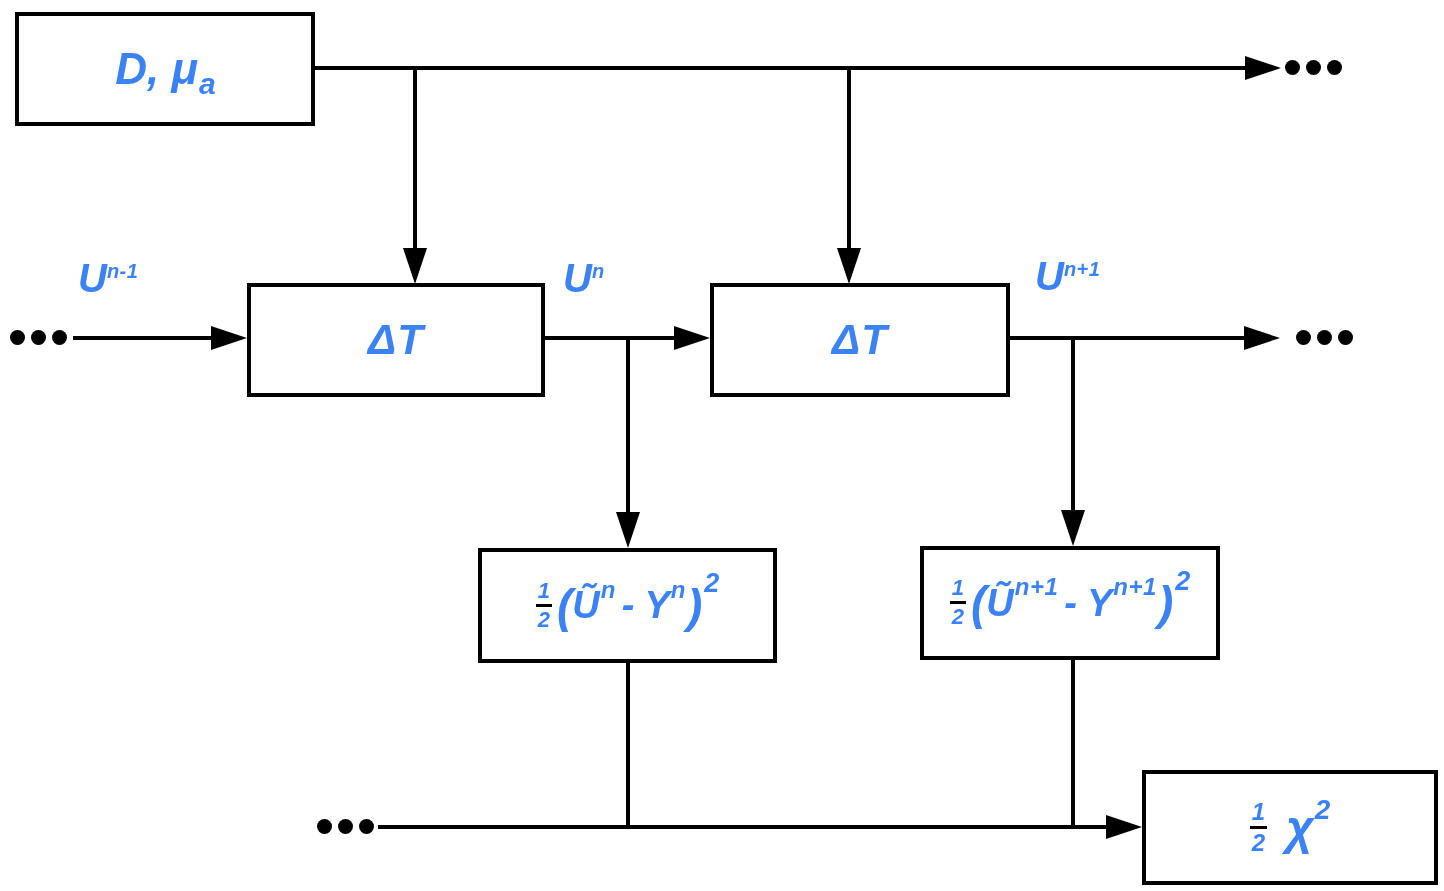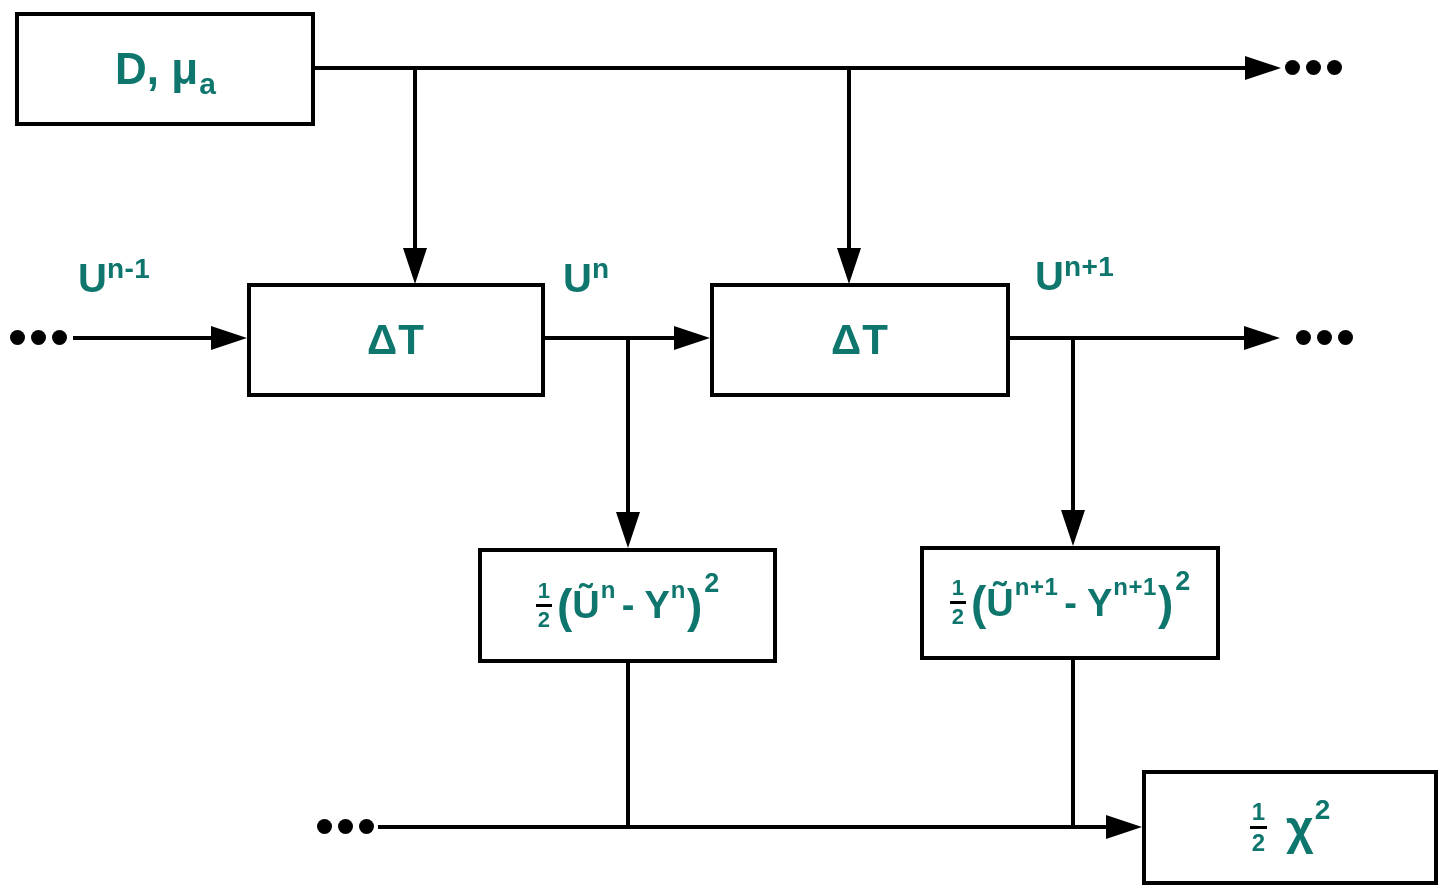--- a/index.html
+++ b/index.html
@@ -1,19 +1,20 @@
 <!DOCTYPE html>
 <html><head>
 <meta charset="utf-8">
 <style>
   html,body { margin:0; padding:0; background:#ffffff; }
   .canvas {
     position:relative; width:1444px; height:891px; background:#ffffff;
-    color:#0f766e; font-family:"Liberation Sans","DejaVu Sans",sans-serif;
+    color:#3b82f6; font-family:"Liberation Sans","DejaVu Sans",sans-serif;
     overflow:hidden;
+    font-style:italic;
   }
   .box {
     position:absolute; box-sizing:border-box; border:4px solid #000;
     background:#fff; display:flex; align-items:center; justify-content:center;
   }
   .hline, .vline { position:absolute; background:#000; }
   .hline { height:4px; }
   .vline { width:4px; }
   .arr-r {
     position:absolute; width:0; height:0;
@@ -26,21 +27,21 @@
     border-top:36px solid #000;
   }
   .dots { position:absolute; display:flex; gap:6px; }
   .dots i { width:15px; height:15px; border-radius:50%; background:#000; display:block; }
 
   .node-label { font-size:42px; font-weight:bold; letter-spacing:1px; }
   .params-text { font-size:44px; font-weight:bold; }
   .params-text .sub { font-size:30px; position:relative; top:10px; left:1px; }
 
   .io-label { position:absolute; font-size:40px; font-weight:bold; white-space:nowrap; }
-  .io-label .sup { font-size:28px; position:relative; top:-14px; letter-spacing:0.5px; }
+  .io-label .sup { font-size:20px; position:relative; top:-14px; letter-spacing:0.5px; }
 
   .formula { display:flex; align-items:center; font-weight:bold; white-space:nowrap; }
   .frac { display:inline-flex; flex-direction:column; align-items:center;
           font-size:22px; line-height:1.12; margin-right:5px; }
   .frac .num { border-bottom:3px solid #000; padding:0 2px 0 2px; }
   .frac .den { padding-top:1px; }
   .paren { font-size:46px; font-weight:bold; }
   .base  { font-size:38px; font-weight:bold; }
   .fsup  { font-size:24px; position:relative; top:-16px; margin:0 1px; letter-spacing:0.5px; }
   .minus { font-size:38px; margin:0 10px 0 5px; }

